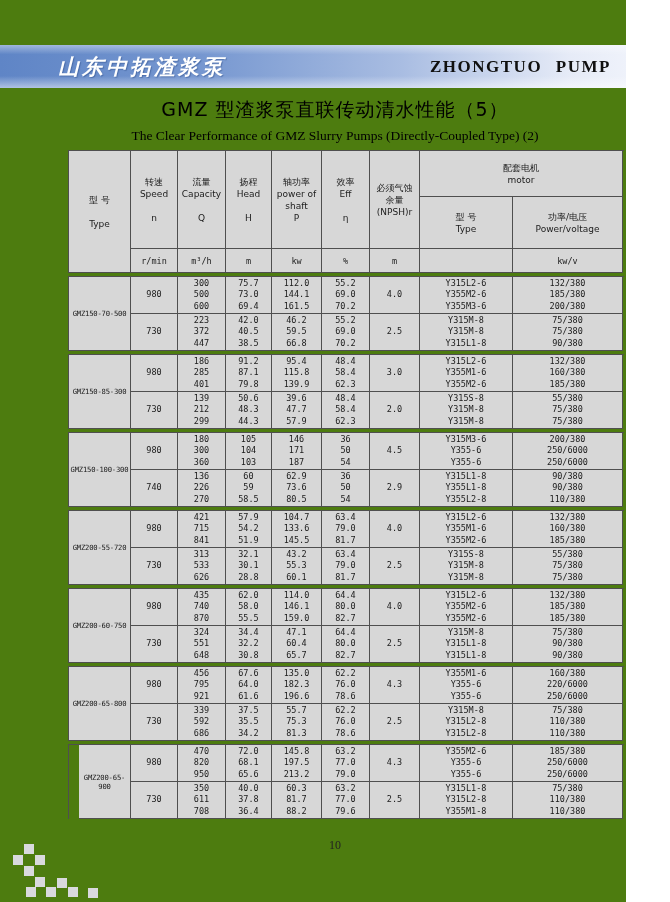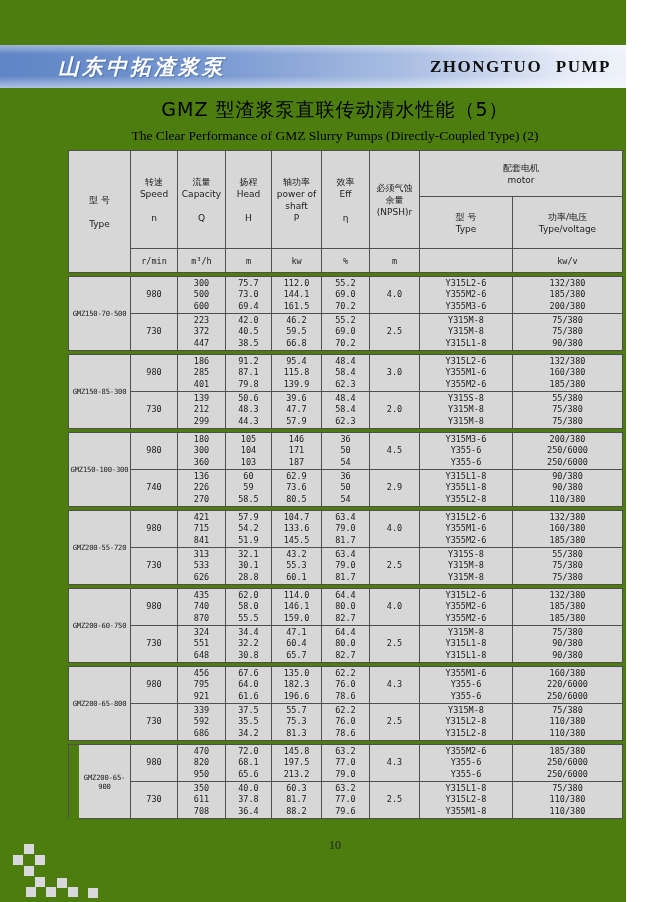--- a/index.html
+++ b/index.html
@@ -93,21 +93,21 @@
 shaft
 P</div>
       <div class="c hc" style="grid-row:1 / span 2;grid-column:7">必须气蚀
 余量
 (NPSH)r</div>
       <div class="c hc" style="grid-row:1;grid-column:8 / span 2">配套电机
 motor</div>
       <div class="c hc" style="grid-row:2;grid-column:8">型  号
 Type</div>
       <div class="c hc" style="grid-row:2;grid-column:9">功率/电压
-Type/voltage</div>
+Power/voltage</div>
       <div class="c unit" style="grid-row:3;grid-column:2">r/min</div>
       <div class="c unit" style="grid-row:3;grid-column:3">m³/h</div>
       <div class="c unit" style="grid-row:3;grid-column:4">m</div>
       <div class="c unit" style="grid-row:3;grid-column:5">kw</div>
       <div class="c unit" style="grid-row:3;grid-column:6">%</div>
       <div class="c unit" style="grid-row:3;grid-column:7">m</div>
       <div class="c unit" style="grid-row:3;grid-column:8"></div>
       <div class="c unit" style="grid-row:3;grid-column:9">kw/v</div>
     </div>
     <div id="table-body">

